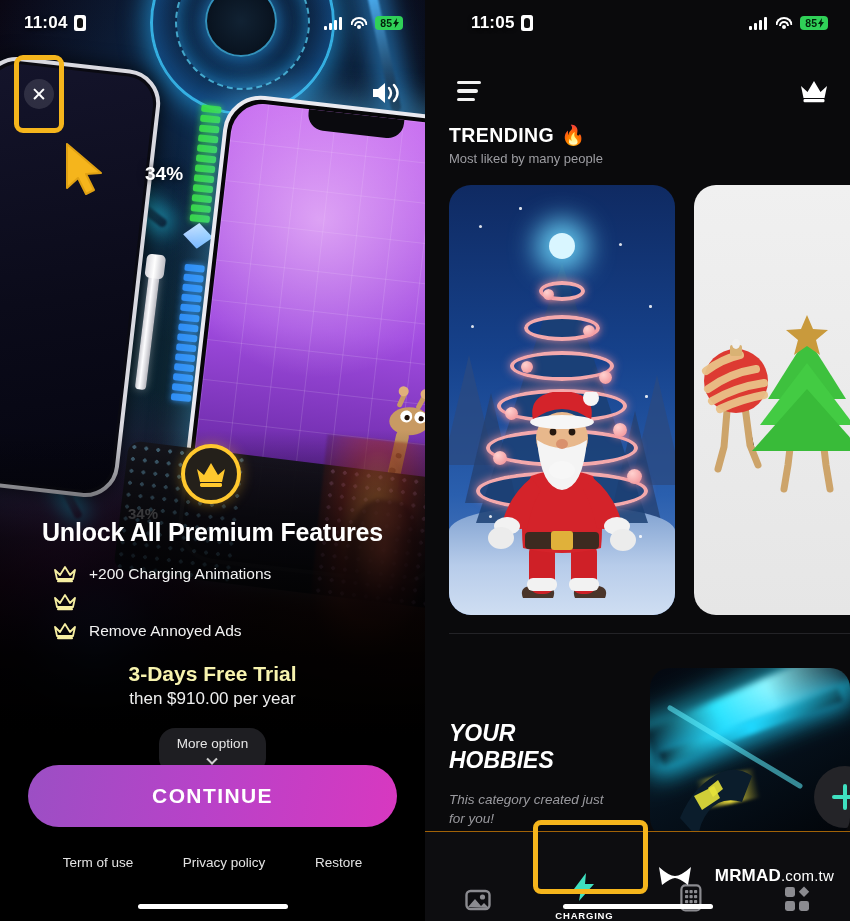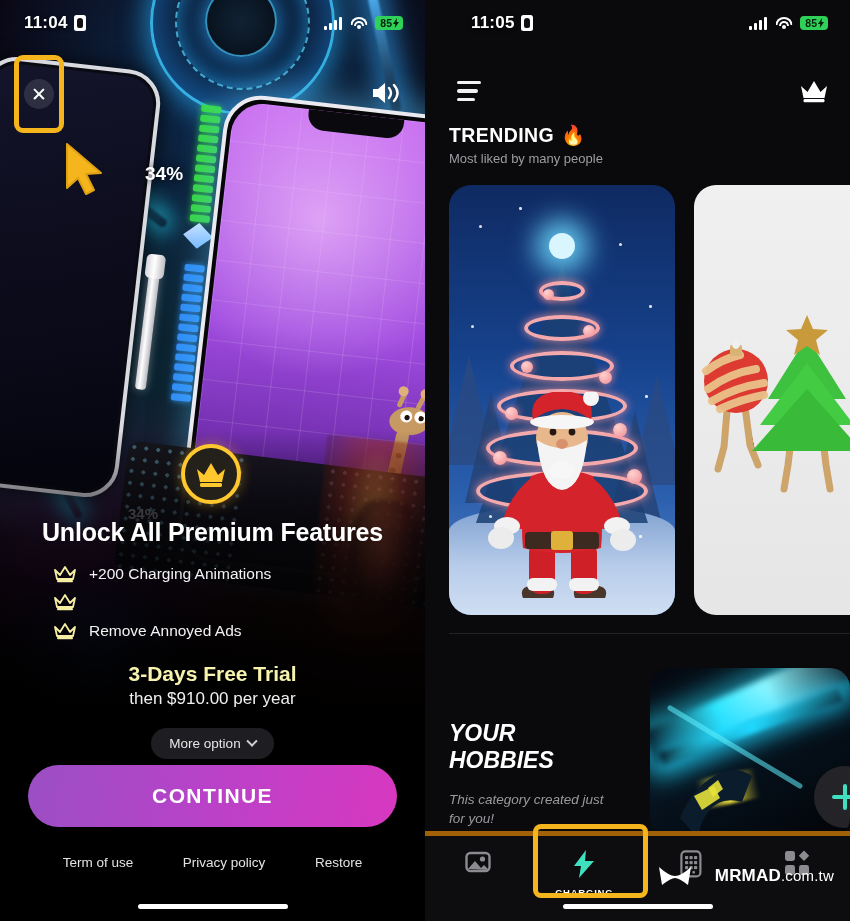--- a/index.html
+++ b/index.html
@@ -186,21 +186,21 @@
   .paywall { position:absolute; left:0; right:0; top:518px; z-index:25; text-align:center; }
   .pw-title { color:#fff; font-size:25px; font-weight:700; letter-spacing:-.2px; }
   .feat-list { margin:18px 0 0 0; display:flex; flex-direction:column; gap:11px;
     align-items:flex-start; padding-left:54px; }
   .feat { display:flex; align-items:center; gap:13px; }
   .feat-txt { color:#f2f2f2; font-size:15.5px; }
   .trial { margin-top:22px; color:#f7f3ae; font-size:21px; font-weight:700; }
   .then { margin-top:3px; color:#efefef; font-size:17px; }
   .more-opt { margin:19px auto 0 auto; width:fit-content; background:#1e1e22;
     color:#e6e6e6; font-size:13.5px; border-radius:16px; padding:8px 18px;
-    display:flex; align-items:center; gap:7px; }
+    display:flex; align-items:center; gap:7px;flex-direction:column; }
   .chev { width:8px; height:8px; border-right:2px solid #cfcfcf; border-bottom:2px solid #cfcfcf;
     transform:rotate(45deg) translate(-2px,-2px); }
 
   .continue-btn { position:absolute; left:28px; top:765px; z-index:25;
     width:369px; height:62px; border-radius:31px;
     background:linear-gradient(100deg,#9b4fc4 0%, #b842c8 48%, #d838c0 100%);
     display:flex; align-items:center; justify-content:center;
     color:#fff; font-size:21px; font-weight:700; letter-spacing:1.4px; border:none; }
   .legal { position:absolute; left:0; right:0; top:855px; z-index:25;
     display:flex; justify-content:space-around; padding:0 38px; }
@@ -274,21 +274,21 @@
     transform:rotate(-12deg); filter:blur(1.5px); }
   .fab { position:absolute; right:-26px; bottom:10px; width:62px; height:62px;
     border-radius:50%; background:#242428; display:flex; align-items:center; justify-content:center; }
   .fab-plus { position:relative; width:26px; height:26px; }
   .fab-plus::before,.fab-plus::after { content:""; position:absolute; background:#3fe0c0; border-radius:2px; }
   .fab-plus::before { left:0; top:11px; width:26px; height:4px; }
   .fab-plus::after { top:0; left:11px; width:4px; height:26px; }
 
   
   .tabbar { position:absolute; left:0; right:0; bottom:0; height:90px; background:#0d0d10;
-    border-top:5px solid #a16207; display:flex; align-items:flex-start; padding-top:14px; }
+    border-top:1px solid #a16207; display:flex; align-items:flex-end; padding-top:14px; }
   .tab { flex:1; display:flex; flex-direction:column; align-items:center; gap:9px; }
   .tab-label { font-size:9.5px; font-weight:700; letter-spacing:.8px; color:#fff; }
   .tab-hl { position:absolute; left:108px; top:-12px; width:115px; height:74px;
     border:5px solid #f5b51c; border-radius:8px; pointer-events:none; }
   .r-home-ind { position:absolute; left:50%; transform:translateX(-50%); bottom:12px;
     width:150px; height:5px; border-radius:3px; background:#fff; z-index:30; }
 
   .watermark { position:absolute; right:16px; bottom:32px; z-index:31;
     display:flex; align-items:center; gap:23px; }
   .wm-txt { color:#fff; font-size:17px; font-weight:700; letter-spacing:.2px; }

